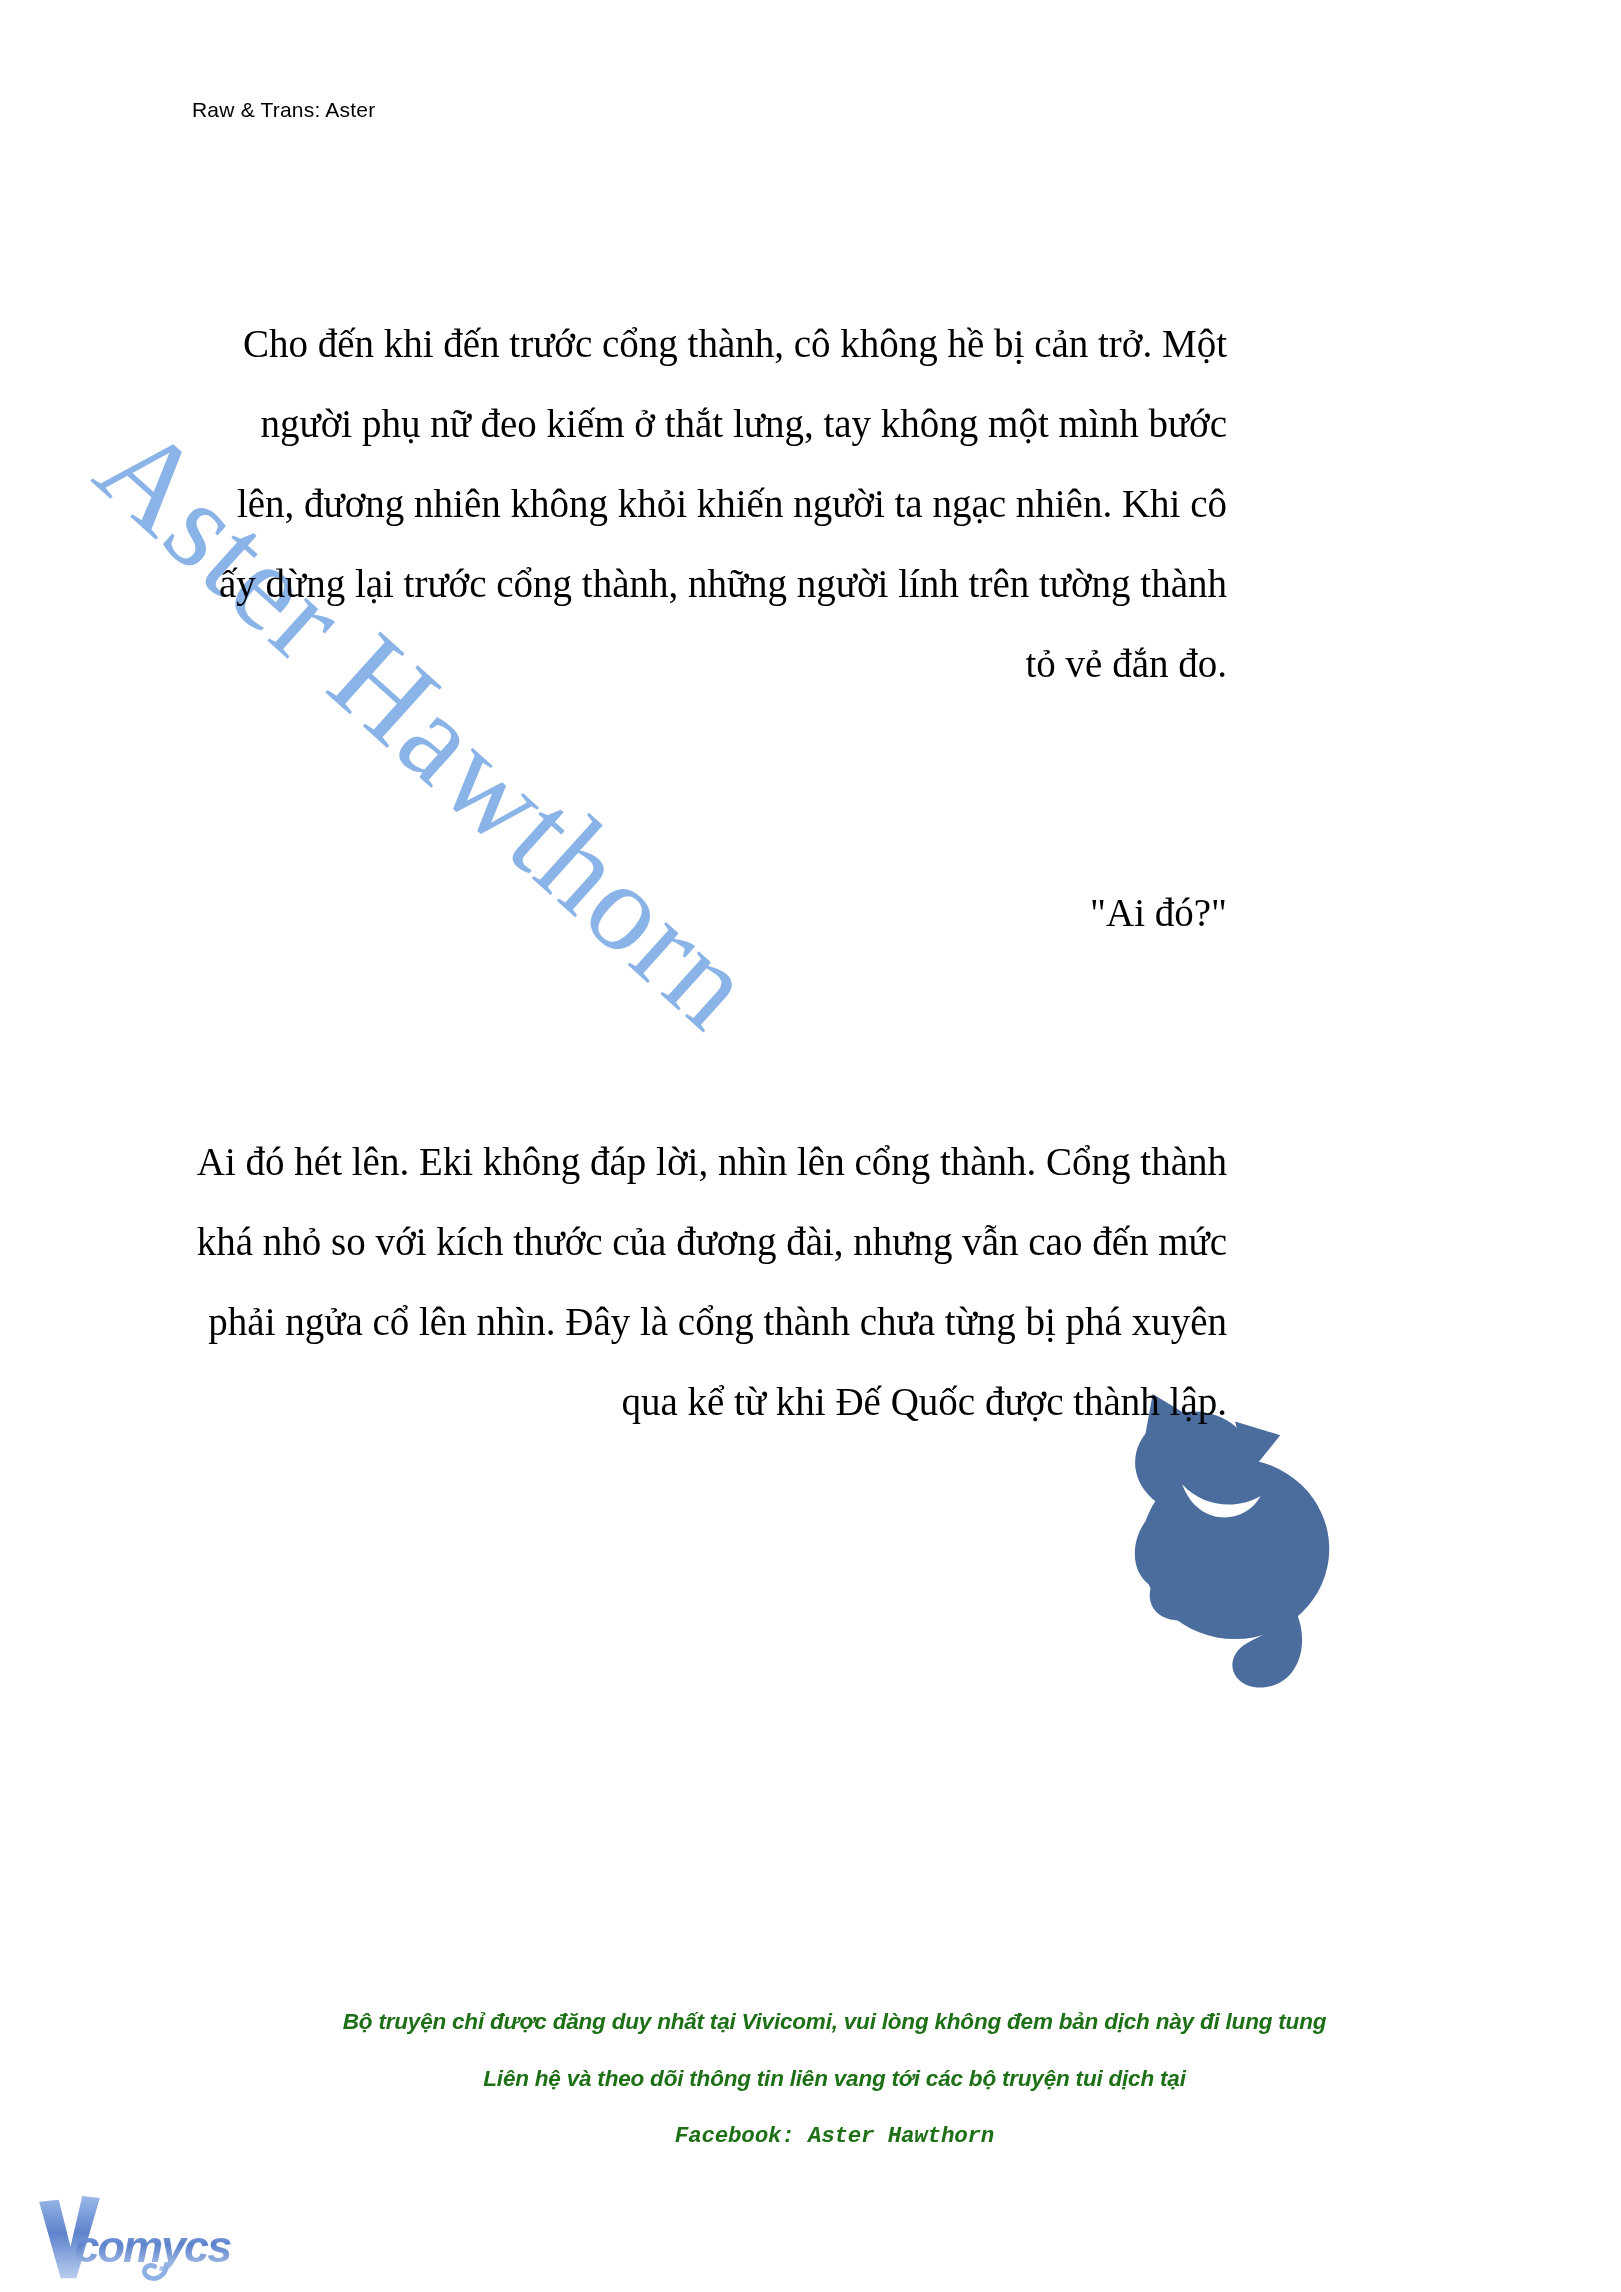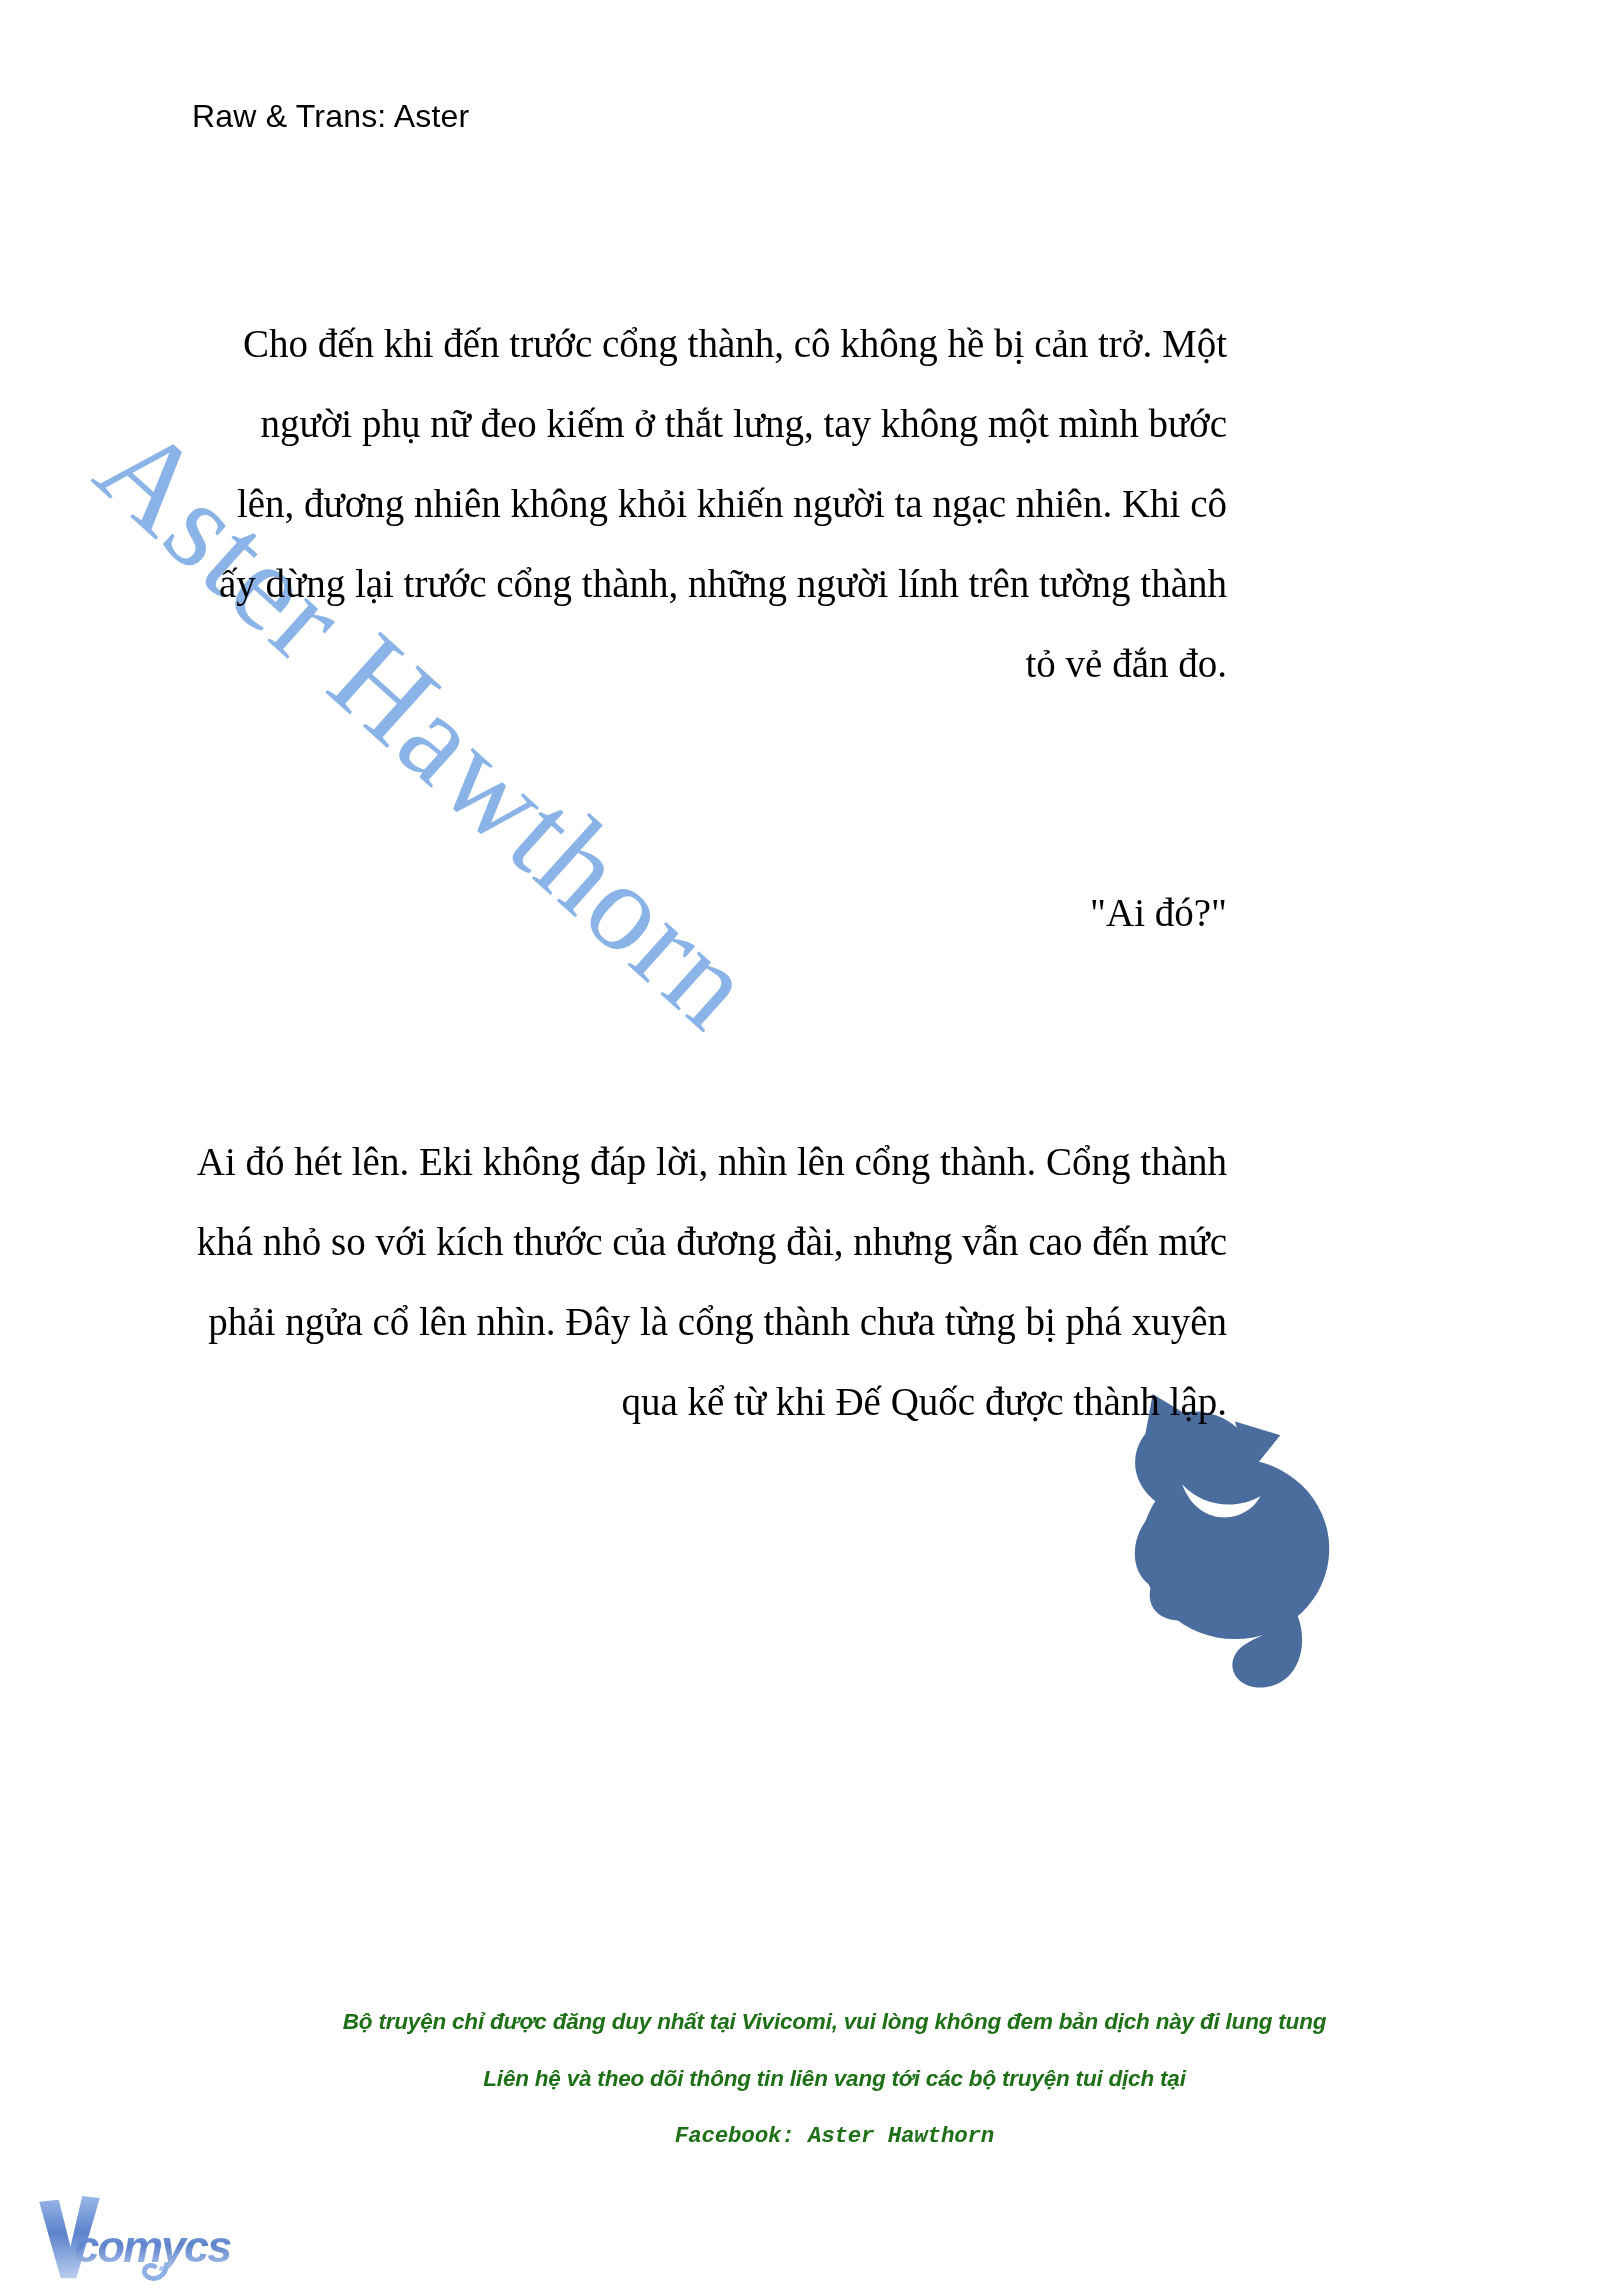--- a/index.html
+++ b/index.html
@@ -15,21 +15,21 @@
     overflow: hidden;
     font-family: "Liberation Serif", serif;
   }
 
   
   .header {
     position: absolute;
     left: 192px;
     top: 98px;
     font-family: "Liberation Sans", sans-serif;
-    font-size: 32px;
+    font-size: 21px;
     color: #000000;
     letter-spacing: 0.2px;
     white-space: nowrap;
   }
 
   
   .body-col {
     position: absolute;
     left: 192px;
     top: 300px;

